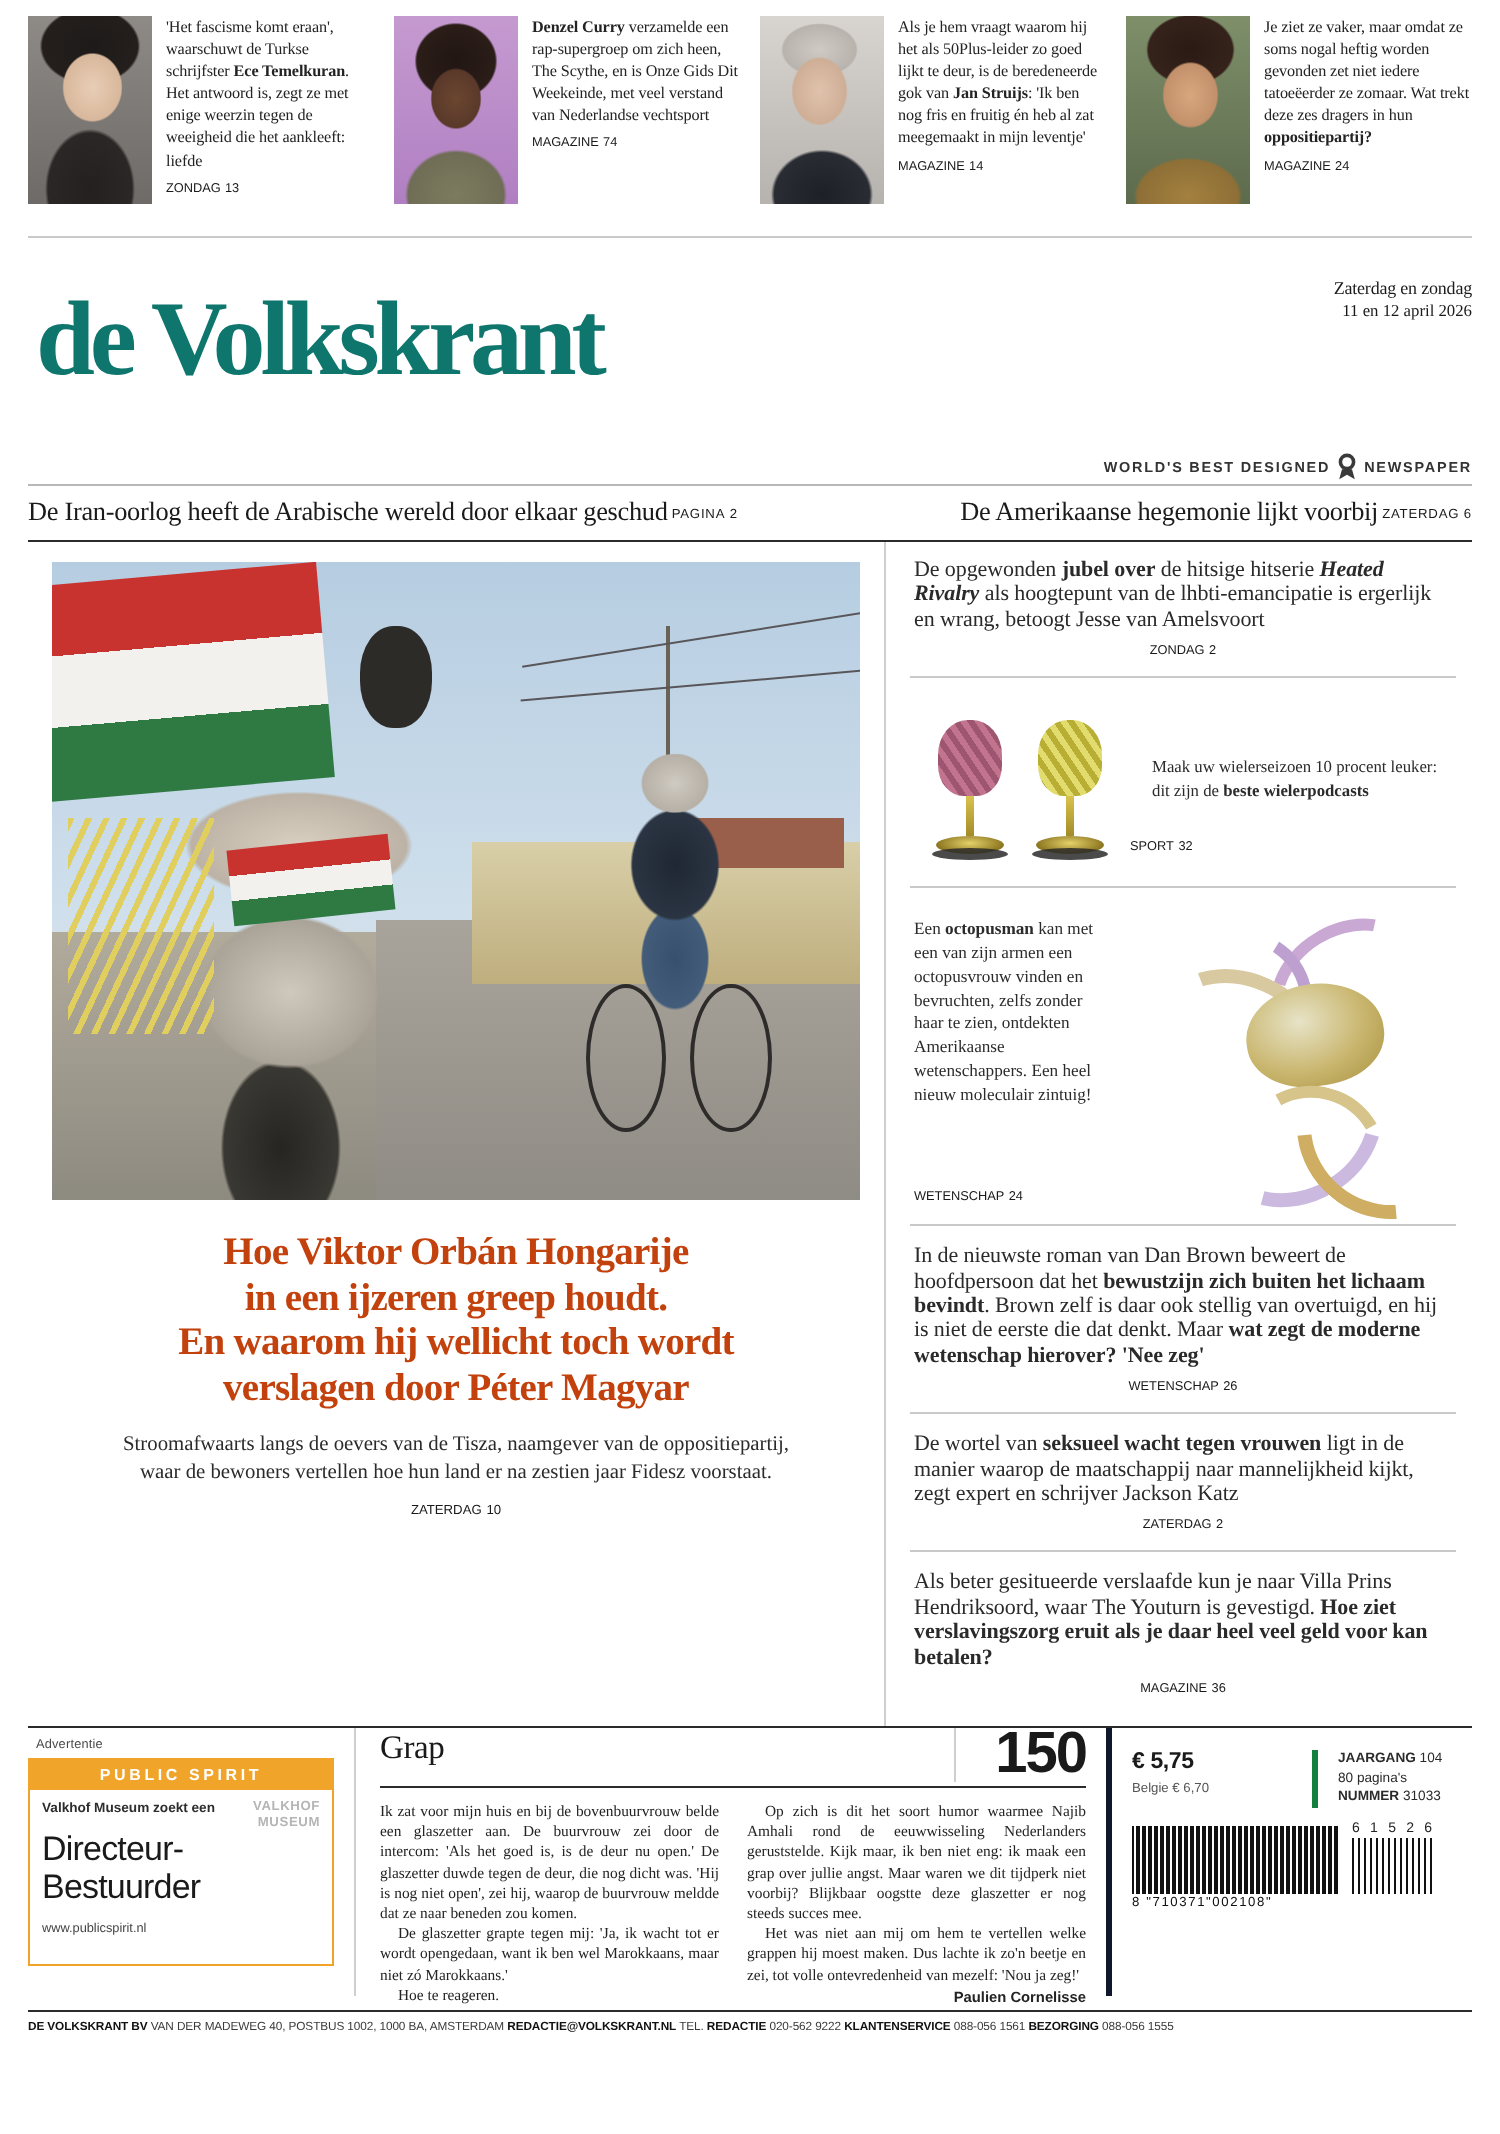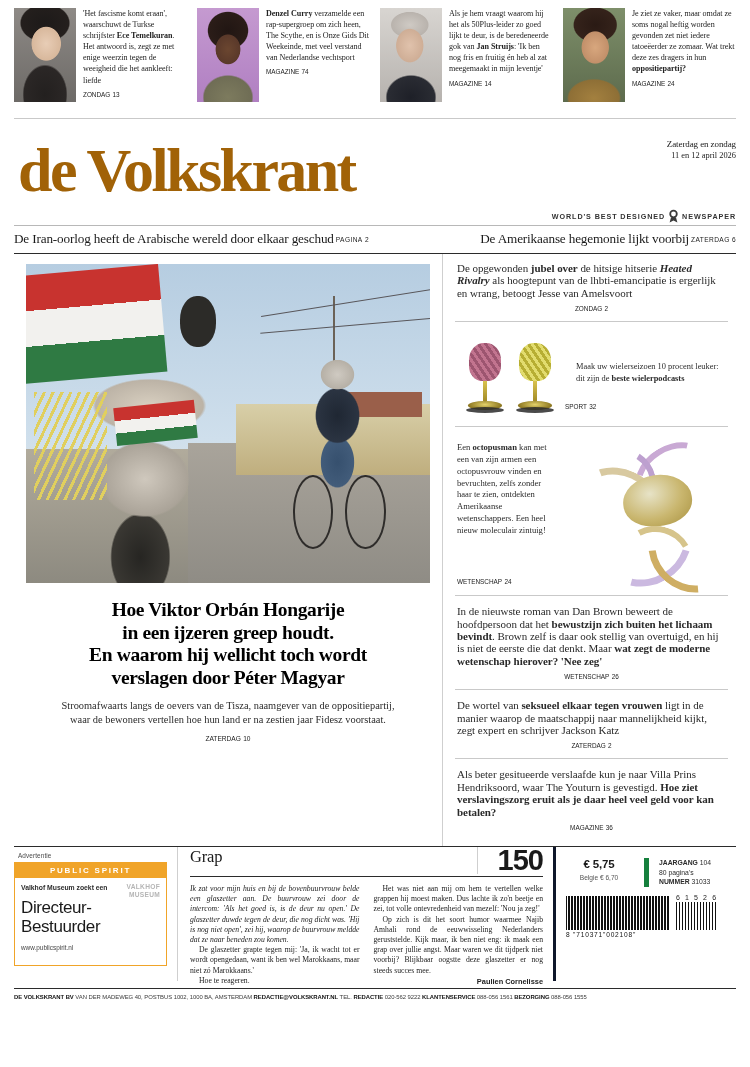--- a/index.html
+++ b/index.html
@@ -81,30 +81,30 @@
     position:absolute;right:14px;top:8px;
     text-align:right;
     font-family:"Liberation Serif", serif;
     line-height:11px;
   }
   .dateblock .d1{font-size:9px;font-weight:normal;letter-spacing:-0.1px;}
   .dateblock .d2{font-size:8.4px;}
   .logo{
     font-family:"Liberation Serif", serif;
     font-weight:bold;
-    font-size:62px;
+    font-size:53px;
     line-height:78px;
     letter-spacing:-2.6px;
     margin:12px 0 0 4px;
-    color:#a16207;
+    color:#0f766e;
   }
   .awardrow{
     position:relative;
     height:16px;
-    margin-top:0;
+    margin-top:17px;
   }
   .award{
     position:absolute;right:0;top:0;
     display:flex;align-items:center;gap:3px;
     font-family:"Liberation Sans", sans-serif;
     font-size:7.2px;font-weight:bold;letter-spacing:0.9px;color:#333;
   }
   .mastrule{height:1px;background:#b8b8b8;margin:0 14px;}
   .headlinks{
     display:flex;justify-content:space-between;
@@ -182,21 +182,21 @@
   .wheelA{left:66%;top:66%;width:9%;height:22%;}
   .wheelB{left:79%;top:66%;width:9%;height:22%;}
 
   .lead-head{
     text-align:center;
     font-weight:bold;
     font-size:19.5px;
     line-height:22.5px;
     letter-spacing:-0.35px;
     margin:16px 14px 0 14px;
-    color:#000000;
+    color:#c2410c;
   }
   .lead-sub{
     text-align:center;
     font-size:10.4px;
     line-height:13.6px;
     margin:10px 26px 0 26px;
     color:#2b2b2b;
   }
   .lead-tag{
     text-align:center;
@@ -314,31 +314,31 @@
   }
   .graptitle{font-size:16.5px;line-height:20px;letter-spacing:-0.2px;}
   .num150{
     font-family:"Liberation Sans", sans-serif;
     font-size:29px;font-weight:bold;line-height:27px;letter-spacing:-1px;
     padding-left:20px;border-left:1px solid #cfcfcf;
   }
   .grapcols{display:flex;gap:14px;margin-top:7px;}
   .grapc{flex:1 1 0;font-size:7.7px;line-height:10.2px;color:#232323;text-align:justify;}
   .grapc p{margin:0;text-indent:9px;}
-  .grapc p.first{text-indent:0;font-style:italic;}
+  .grapc p.first{text-indent:0;}
   .byline{font-family:"Liberation Sans", sans-serif;font-size:7.4px;font-weight:bold;text-align:right;margin-top:1px;}
 
   .pricecol{
     flex:0 0 180px;width:180px;
     box-sizing:border-box;
     padding-left:10px;
     position:relative;
   }
   .pricerow{display:flex;gap:10px;margin-top:11px;}
-  .priceleft{flex:0 0 66px;border-right:5px solid #15803d;padding-right:12px;text-align:center;}
+  .priceleft{flex:0 0 66px;border-right:3px solid #15803d;padding-right:24px;}
   .price{font-family:"Liberation Sans", sans-serif;font-size:11.5px;font-weight:bold;letter-spacing:-0.2px;}
   .pricebe{font-family:"Liberation Sans", sans-serif;font-size:6.6px;color:#555;margin-top:4px;}
   .priceright{flex:1 1 auto;font-family:"Liberation Sans", sans-serif;font-size:6.8px;line-height:9.6px;color:#2b2b2b;}
   .priceright b{font-weight:bold;}
   .barcodewrap{display:flex;gap:6px;align-items:flex-end;margin-top:7px;}
   .bars{height:34px;background-size:3px 100%;}
   .bars1{flex:0 0 104px;
     background-image:repeating-linear-gradient(90deg,#111 0 1px,#fff 1px 2px,#111 2px 4px,#fff 4px 5px,#111 5px 6px,#fff 6px 8px);}
   .bars2{flex:0 0 50px;
     background-image:repeating-linear-gradient(90deg,#111 0 1px,#fff 1px 3px,#111 3px 5px,#fff 5px 6px);}
@@ -508,21 +508,21 @@
       <div class="rdiv"></div>
 
       <div class="rblock">
         <div class="rtext"><span>In de nieuwste roman van Dan Brown beweert de hoofdpersoon dat het </span><b>bewustzijn zich buiten het lichaam bevindt</b><span>. Brown zelf is daar ook stellig van overtuigd, en hij is niet de eerste die dat denkt. Maar </span><b>wat zegt de moderne wetenschap hierover? 'Nee zeg'</b></div>
         <div class="rtag"><span>WETENSCHAP</span> <span>26</span></div>
       </div>
 
       <div class="rdiv"></div>
 
       <div class="rblock">
-        <div class="rtext"><span>De wortel van </span><b>seksueel elkaar tegen vrouwen</b><span> ligt in de manier waarop de maatschappij naar mannelijkheid kijkt, zegt expert en schrijver Jackson Katz</span></div>
+        <div class="rtext"><span>De wortel van </span><b>seksueel wacht tegen vrouwen</b><span> ligt in de manier waarop de maatschappij naar mannelijkheid kijkt, zegt expert en schrijver Jackson Katz</span></div>
         <div class="rtag"><span>ZATERDAG</span> <span>2</span></div>
       </div>
 
       <div class="rdiv"></div>
 
       <div class="rblock">
         <div class="rtext"><span>Als beter gesitueerde verslaafde kun je naar Villa Prins Hendriksoord, waar The Youturn is gevestigd. </span><b>Hoe ziet verslavingszorg eruit als je daar heel veel geld voor kan betalen?</b></div>
         <div class="rtag"><span>MAGAZINE</span> <span>36</span></div>
       </div>
 
@@ -555,22 +555,22 @@
         <div class="graptitle">Grap</div>
         <div class="num150">150</div>
       </div>
       <div class="grapcols">
         <div class="grapc">
           <p class="first">Ik zat voor mijn huis en bij de bovenbuurvrouw belde een glaszetter aan. De buurvrouw zei door de intercom: 'Als het goed is, is de deur nu open.' De glaszetter duwde tegen de deur, die nog dicht was. 'Hij is nog niet open', zei hij, waarop de buurvrouw meldde dat ze naar beneden zou komen.</p>
           <p>De glaszetter grapte tegen mij: 'Ja, ik wacht tot er wordt opengedaan, want ik ben wel Marokkaans, maar niet zó Marokkaans.'</p>
           <p>Hoe te reageren.</p>
         </div>
         <div class="grapc">
+          <p>Op zich is dit het soort humor waarmee Najib Amhali rond de eeuwwisseling Nederlanders geruststelde. Kijk maar, ik ben niet eng: ik maak een grap over jullie angst. Maar waren we dit tijdperk niet voorbij? Blijkbaar oogstte deze glaszetter er nog steeds succes mee.</p>
           <p>Het was niet aan mij om hem te vertellen welke grappen hij moest maken. Dus lachte ik zo'n beetje en zei, tot volle ontevredenheid van mezelf: 'Nou ja zeg!'</p>
-          <p>Op zich is dit het soort humor waarmee Najib Amhali rond de eeuwwisseling Nederlanders geruststelde. Kijk maar, ik ben niet eng: ik maak een grap over jullie angst. Maar waren we dit tijdperk niet voorbij? Blijkbaar oogstte deze glaszetter er nog steeds succes mee.</p>
           <div class="byline">Paulien Cornelisse</div>
         </div>
       </div>
     </div>
 
     <div class="pricecol">
       <div class="pricerow">
         <div class="priceleft">
           <div class="price">€ 5,75</div>
           <div class="pricebe">Belgie € 6,70</div>

